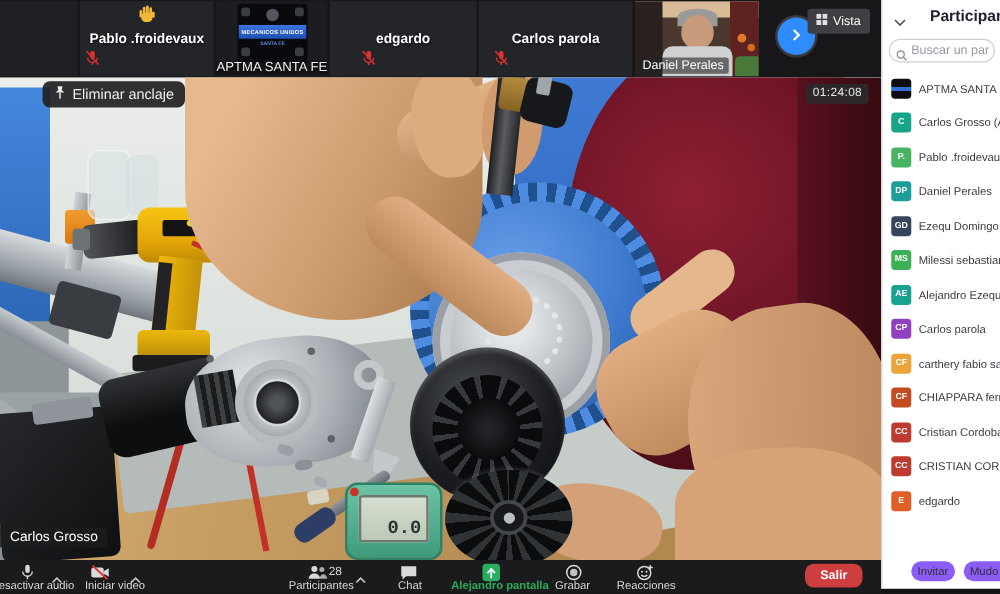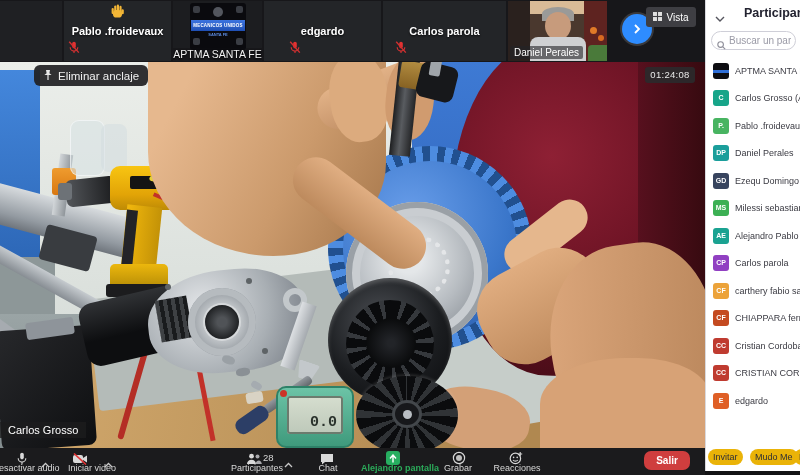--- a/index.html
+++ b/index.html
@@ -56,21 +56,21 @@
     box-sizing:border-box;font-size:10px;color:#555;padding:0 4px 0 17px;outline:none;background:#fff;font-family:"Liberation Sans",sans-serif;}
   .sb-search::placeholder{color:#9a9aa6;}
   .sb-search-ico{position:absolute;left:11px;top:36px;}
   .plist{position:absolute;left:0;top:57px;width:95px;}
   .p-row{display:flex;align-items:center;height:27.5px;padding-left:7px;gap:6px;}
   .p-avatar{flex:0 0 auto;width:16px;height:16px;border-radius:3px;color:#fff;font-size:7px;font-weight:bold;
     text-align:center;line-height:16px;overflow:hidden;}
   .av-logo{background:linear-gradient(180deg,#0d0d12 0 42%,#2f6fd8 42% 60%,#0d0d12 60% 100%);}
   .p-name{font-size:9px;color:#3a3a42;white-space:nowrap;overflow:hidden;}
   .sb-footer{position:absolute;left:0;top:449px;width:95px;height:20px;}
-  .sb-btn{position:absolute;background:#eab308;border-radius:9px;font-size:9px;color:#2f2f36;padding:3px 5px;white-space:nowrap;}
+  .sb-btn{position:absolute;background:#8b5cf6;border-radius:9px;font-size:9px;color:#2f2f36;padding:3px 5px;white-space:nowrap;margin-left:21px;}
 </style>
 </head>
 <body>
 
 <div class="app">
 
   <div class="topstrip">
 
     <div class="tile" style="left:0;width:62px;background:#1f2023;"></div>
 
@@ -387,21 +387,21 @@
         <div class="p-row">
           <span class="p-avatar" style="background: rgb(55, 68, 94);">GD</span>
           <span class="p-name">Ezequ Domingo</span>
         </div>
         <div class="p-row">
           <span class="p-avatar" style="background: rgb(60, 176, 84);">MS</span>
           <span class="p-name">Milessi sebastian</span>
         </div>
         <div class="p-row">
           <span class="p-avatar" style="background: rgb(26, 162, 145);">AE</span>
-          <span class="p-name">Alejandro Pablo</span>
+          <span class="p-name">Alejandro Ezequ</span>
         </div>
         <div class="p-row">
           <span class="p-avatar" style="background: rgb(145, 64, 194);">CP</span>
           <span class="p-name">Carlos parola</span>
         </div>
         <div class="p-row">
           <span class="p-avatar" style="background: rgb(236, 163, 58);">CF</span>
           <span class="p-name">carthery fabio sa</span>
         </div>
         <div class="p-row">

